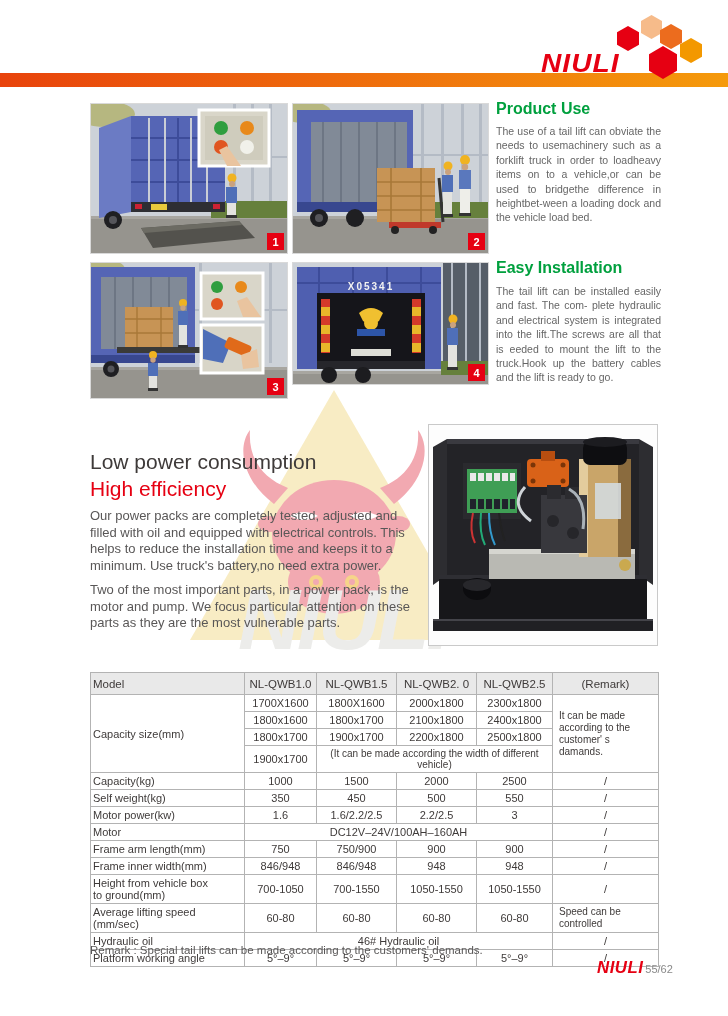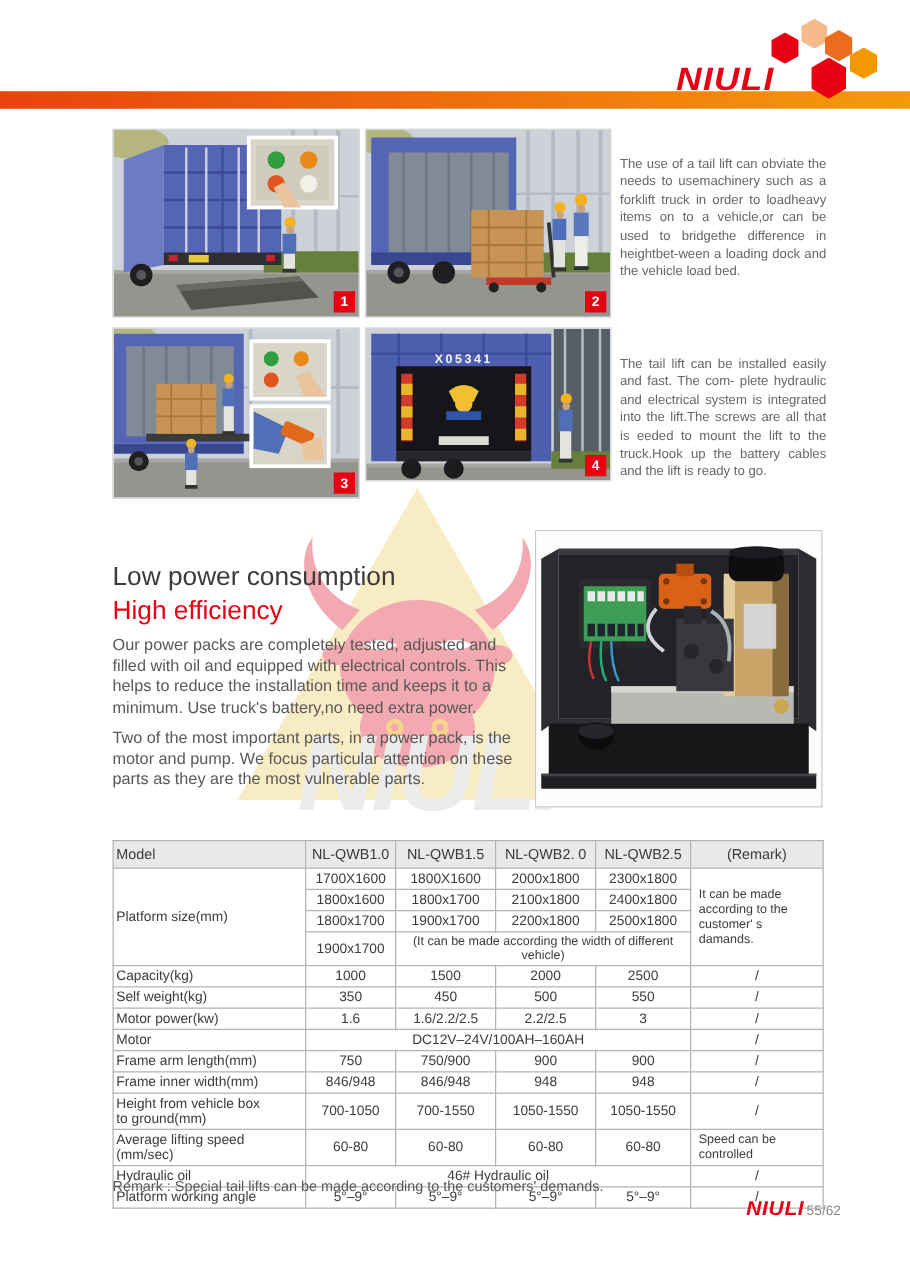--- a/index.html
+++ b/index.html
@@ -327,21 +327,23 @@
         <circle cx="160" cy="56" r="4.5" fill="#f0b321"></circle>
           <circle cx="160" cy="62" r="3" fill="#caa27e"></circle>
         <rect x="154" y="65" width="11" height="17" fill="#4f6fb8"></rect>
         <rect x="155" y="82" width="9" height="22" fill="#e3e3df"></rect>
         <rect x="154" y="104" width="11" height="3" fill="#333"></rect>
       </g>
     </svg>
     <div class="badge">4</div>
   </div>
 
+  <div class="green-title" style="top:100px">Product Use</div>
   <div class="col-body" style="top:124px">The use of a tail lift can obviate the needs to usemachinery such as a forklift truck in order to loadheavy items on to a vehicle,or can be used to bridgethe difference in heightbet-ween a loading dock and the vehicle load bed.</div>
+  <div class="green-title" style="top:259px">Easy Installation</div>
   <div class="col-body" style="top:284px">The tail lift can be installed easily and fast. The com- plete hydraulic and electrical system is integrated into the lift.The screws are all that is eeded to mount the lift to the truck.Hook up the battery cables and the lift is ready to go.</div>
 
   <div class="h-sub1">Low power consumption</div>
   <div class="h-sub2">High efficiency</div>
   <div class="para p1">Our power packs are completely tested, adjusted and filled with oil and equipped with electrical controls. This helps to reduce the installation time and keeps it to a minimum. Use truck's battery,no need extra power.</div>
   <div class="para p2">Two of the most important parts, in a power pack, is the motor and pump. We focus particular attention on these parts as they are the most vulnerable parts.</div>
 
   <div class="pump-box">
     <svg viewBox="0 0 228 220" width="228" height="220">
       <rect width="228" height="220" fill="#fdfdfd"></rect>
@@ -428,21 +430,21 @@
           <th class="lab">Model</th>
           <th>NL-QWB1.0</th>
           <th>NL-QWB1.5</th>
           <th>NL-QWB2. 0</th>
           <th>NL-QWB2.5</th>
           <th>(Remark)</th>
         </tr>
       </thead>
       <tbody>
         <tr>
-          <td class="lab" rowspan="4">Platform size(mm)</td>
+          <td class="lab" rowspan="4">Capacity size(mm)</td>
           <td>1700X1600</td>
           <td>1800X1600</td>
           <td>2000x1800</td>
           <td>2300x1800</td>
           <td class="rem" rowspan="4">It can be made according to the customer' s damands.</td>
         </tr>
         <tr>
           <td>1800x1600</td>
           <td>1800x1700</td>
           <td>2100x1800</td>

